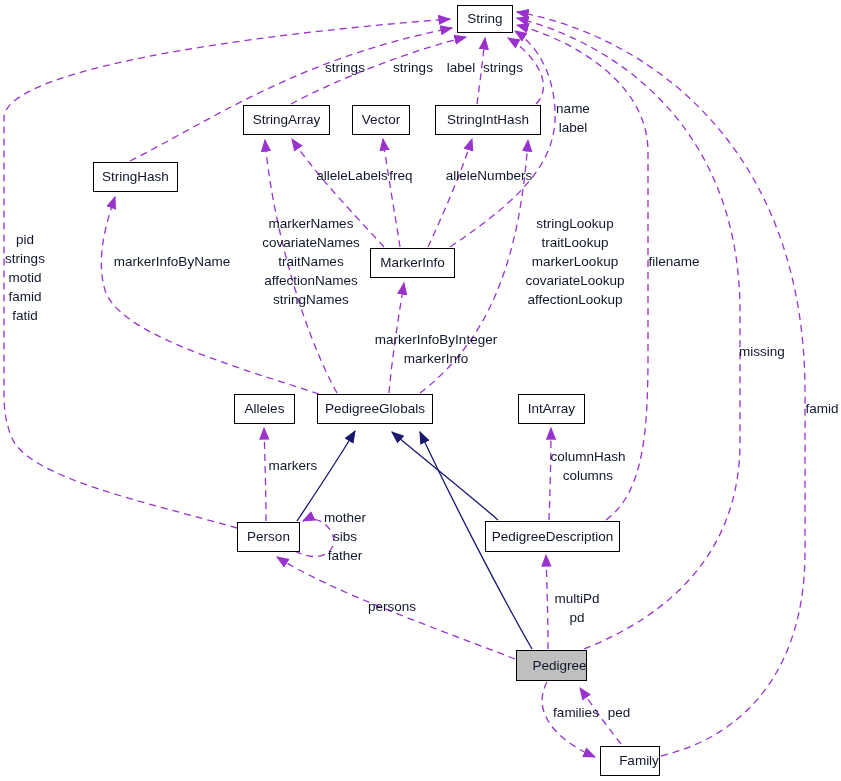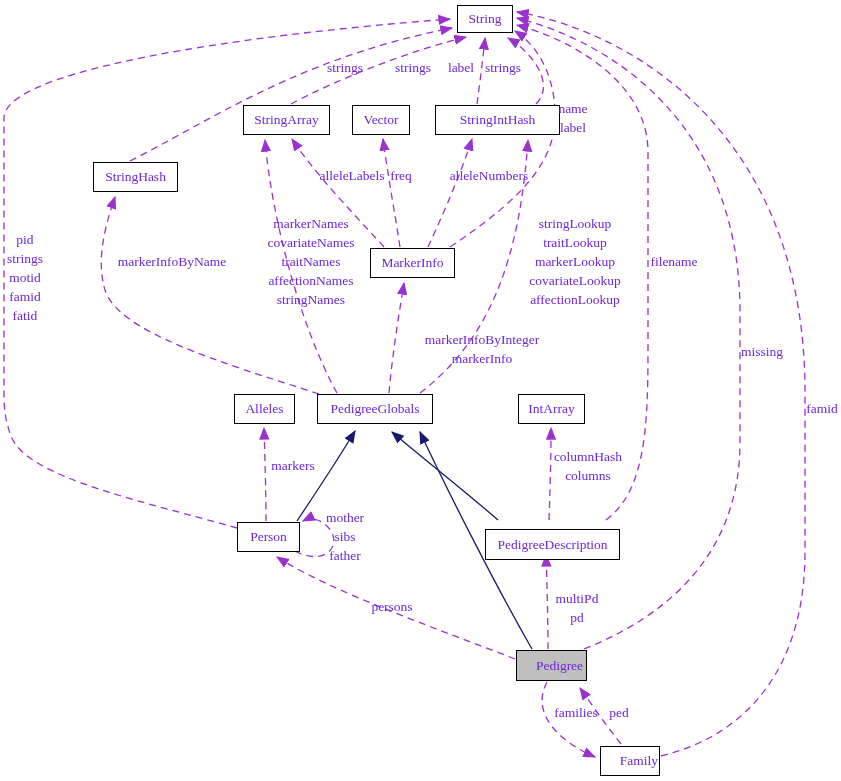--- a/index.html
+++ b/index.html
@@ -1,19 +1,19 @@
 <!DOCTYPE html>
 <html><head>
 <meta charset="utf-8">
 <style>
   html,body { margin:0; padding:0; background:#ffffff; }
   #canvas {
     position:relative; width:841px; height:781px; background:#ffffff;
-    font-family:Liberation Serif, serif;
-    color:#6d28d9; overflow:hidden;
+    font-family:Liberation Sans, sans-serif;
+    color:#0f172a; overflow:hidden;
   }
   #edges { position:absolute; left:0; top:0; width:841px; height:781px; }
   .node {
     position:absolute; box-sizing:border-box;
     border:1px solid #000; background:#fff;
     display:flex; align-items:center; justify-content:center;
     font-size:13.5px; line-height:14px; white-space:nowrap;
     cursor:pointer;
   }
   .node.hl { background:#bfbfbf;padding-left:16px; }
@@ -67,28 +67,28 @@
     <g fill="none" stroke="#191970" stroke-width="1.3">
       <path d="M 297,521 C 315,494 340,456 355,431" marker-end="url(#an)"></path>
       <path d="M 498,520 C 460,487 420,456 392,432" marker-end="url(#an)"></path>
       <path d="M 532,649 C 496,586 450,496 420,432" marker-end="url(#an)"></path>
     </g>
   </svg>
 
   <div class="node" style="left:457px;top:5px;width:56px;height:28px;">String</div>
   <div class="node" style="left:243px;top:105px;width:87px;height:30px;">StringArray</div>
   <div class="node" style="left:352px;top:105px;width:58px;height:30px;">Vector</div>
-  <div class="node" style="left:435px;top:105px;width:125px;height:30px;">StringIntHash</div>
+  <div class="node" style="left:435px;top:105px;width:106px;height:30px;">StringIntHash</div>
   <div class="node" style="left:93px;top:162px;width:85px;height:30px;">StringHash</div>
   <div class="node" style="left:370px;top:248px;width:85px;height:30px;">MarkerInfo</div>
   <div class="node" style="left:234px;top:394px;width:61px;height:30px;">Alleles</div>
   <div class="node" style="left:317px;top:394px;width:116px;height:30px;">PedigreeGlobals</div>
   <div class="node" style="left:518px;top:394px;width:67px;height:30px;">IntArray</div>
   <div class="node" style="left:237px;top:522px;width:63px;height:30px;">Person</div>
-  <div class="node" style="left:485px;top:521px;width:135px;height:31px;margin-top:8px;">PedigreeDescription</div>
+  <div class="node" style="left:485px;top:521px;width:135px;height:31px;">PedigreeDescription</div>
   <div class="node hl" style="left:516px;top:650px;width:71px;height:31px;">Pedigree</div>
   <div class="node" style="left:600px;top:746px;width:60px;height:30px;padding-left:18px;">Family</div>
 
   <div class="elabel" style="left:25px;top:261px;margin-top:16px;">pid
 strings
 motid
 famid
 fatid</div>
   <div class="elabel" style="left:345px;top:67px;">strings</div>
   <div class="elabel" style="left:413px;top:67px;">strings</div>
@@ -104,21 +104,21 @@
 covariateNames
 traitNames
 affectionNames
 stringNames</div>
   <div class="elabel" style="left:575px;top:261px;">stringLookup
 traitLookup
 markerLookup
 covariateLookup
 affectionLookup</div>
   <div class="elabel" style="left:674px;top:261px;">filename</div>
-  <div class="elabel" style="left:436px;top:349px;margin-left:46px;">markerInfoByInteger
+  <div class="elabel" style="left:436px;top:349px;">markerInfoByInteger
 markerInfo</div>
   <div class="elabel" style="left:762px;top:351px;">missing</div>
   <div class="elabel" style="left:822px;top:408px;">famid</div>
   <div class="elabel" style="left:293px;top:465px;">markers</div>
   <div class="elabel" style="left:588px;top:466px;">columnHash
 columns</div>
   <div class="elabel" style="left:345px;top:536px;">mother
 sibs
 father</div>
   <div class="elabel" style="left:392px;top:606px;">persons</div>

